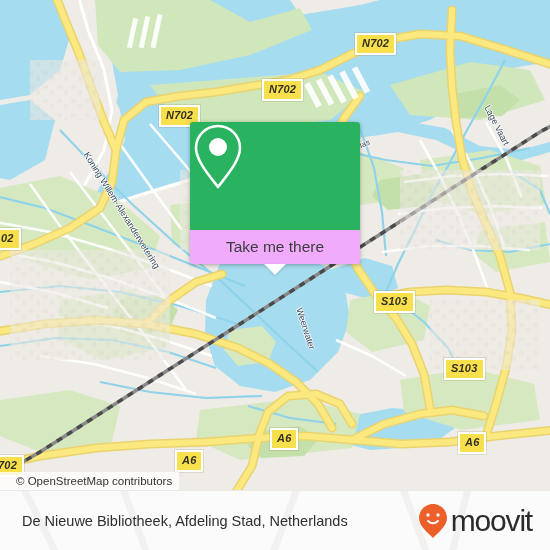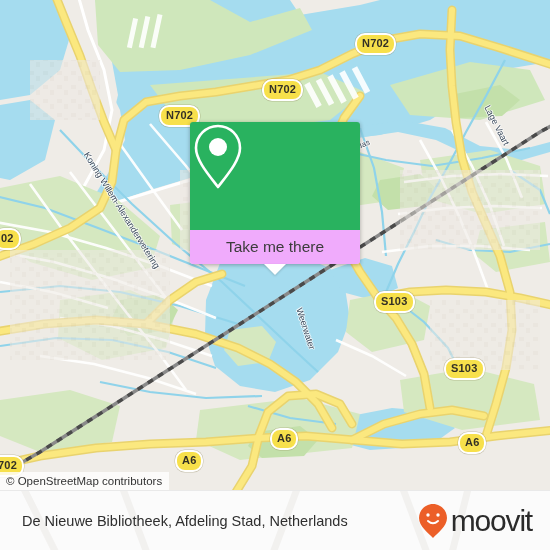--- a/index.html
+++ b/index.html
@@ -17,30 +17,31 @@
     background: #efeae4;
     overflow: hidden;
   }
   #map svg { position: absolute; left: 0; top: 0; }
 
   
   .shield {
     position: absolute;
     background: #f7e04b;
     border: 2px solid #ffffff;
-    border-radius: 10px;
+    border-radius: 0;
     color: #333026;
     font-family: "Liberation Sans", sans-serif;
     font-weight: bold;
     font-size: 11px;
     letter-spacing: .2px;
     line-height: 1;
     padding: 3px 5px 4px 5px;
     white-space: nowrap;
     box-shadow: 0 0 0 .5px rgba(120,110,60,.35);
+    font-style: italic;
   }
 
   
   .wlabel {
     position: absolute;
     color: #3b4a5c;
     font-family: "Liberation Sans", sans-serif;
     font-size: 9px;
     white-space: nowrap;
     text-shadow:
@@ -88,21 +89,21 @@
     filter: drop-shadow(0 1px 1px rgba(0,0,0,.18));
   }
 
   
   #attribution {
     position: absolute;
     left: 0; bottom: 0;
     background: rgba(255,255,255,.80);
     color: #333;
     font-size: 11.5px;
-    padding: 3px 7px 3px 6px;
+    padding: 3px 7px 3px 16px;
     font-family: "Liberation Sans", sans-serif;
     white-space: nowrap;
   }
 
   
   #footer {
     position: absolute;
     left: 0; top: 490px;
     width: 550px; height: 60px;
     background: #fbfbfb;

